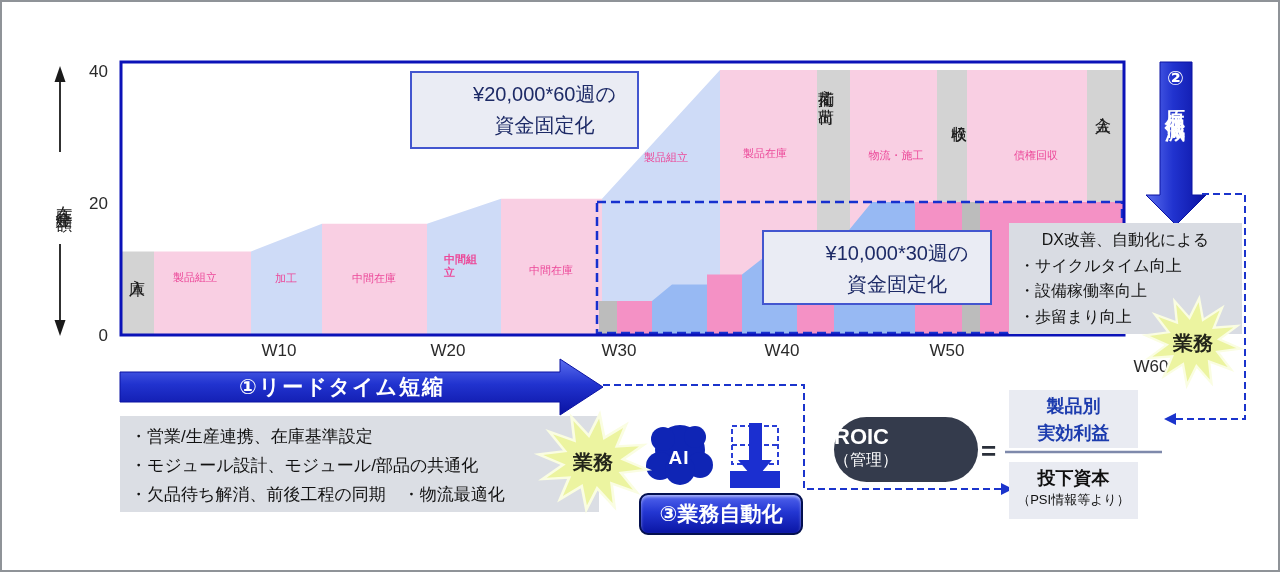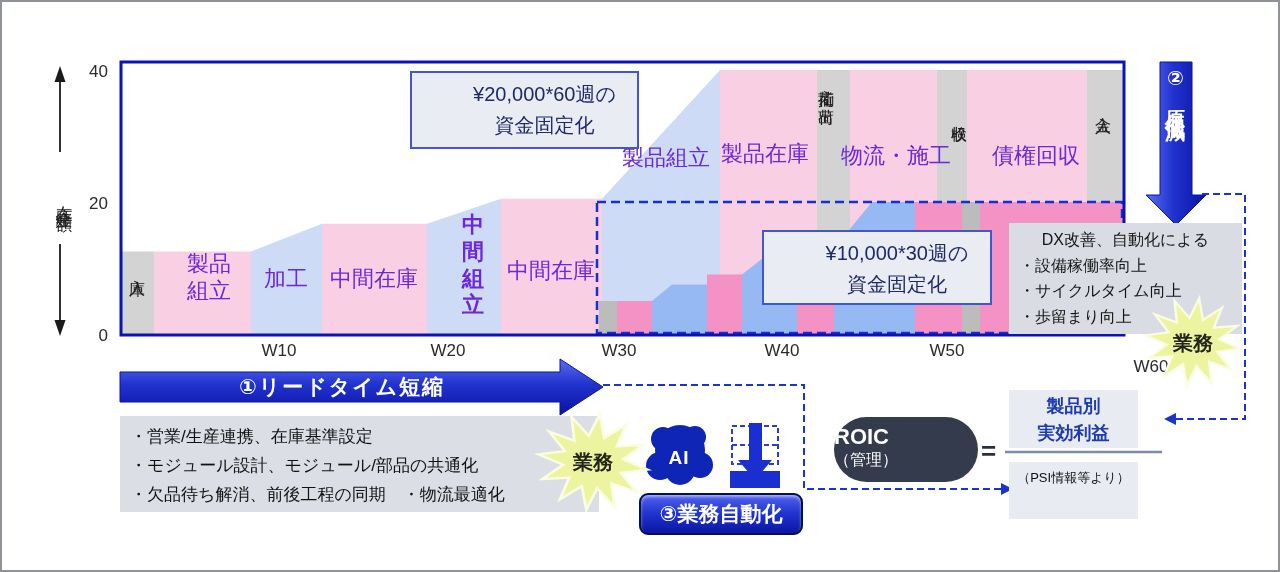--- a/index.html
+++ b/index.html
@@ -5,22 +5,22 @@
   html,body{margin:0;padding:0;background:#fff;}
   #canvas{
     position:relative;width:1280px;height:572px;background:#ffffff;
     font-family:"Liberation Sans","DejaVu Sans",sans-serif;overflow:hidden;
     box-sizing:border-box;border:2px solid #8f9398;
   }
   svg.layer{position:absolute;left:0;top:0;}
   #base-svg{z-index:1;}
   #top-svg{z-index:40;pointer-events:none;}
 
-  .lbl{position:absolute;z-index:10;font-size:22px;color:#6d28d9;white-space:nowrap;
-       transform:translate(-50%,-50%);text-align:right;line-height:1.22;}
+  .lbl{position:absolute;z-index:10;font-size:11px;color:#ec4899;white-space:nowrap;
+       transform:translate(-50%,-50%);text-align:left;line-height:1.22;}
   .lbl.wrap{white-space:normal;}
   .vlbl{position:absolute;z-index:10;writing-mode:vertical-rl;text-orientation:upright;
         font-size:16px;color:#1b1b1b;transform:translateX(-50%);line-height:1;}
   .xtick{position:absolute;z-index:10;top:339px;font-size:17px;color:#2a2a2a;transform:translateX(-50%);}
   .ytick{position:absolute;z-index:10;left:68px;width:38px;text-align:right;font-size:17px;color:#2a2a2a;}
   .axis-label{position:absolute;z-index:10;left:62px;top:196px;transform:translate(-50%,-50%);
         writing-mode:vertical-rl;text-orientation:upright;font-size:17px;color:#1b1b1b;letter-spacing:3px;}
 
   .notebox{position:absolute;z-index:10;background:#eaecf4;border:2px solid #4356cf;
         color:#1d2a66;text-align:center;box-sizing:border-box;padding-left:40px;}
@@ -195,22 +195,22 @@
     <div>¥20,000*60週の</div>
     <div>資金固定化</div>
   </div>
   <div class="notebox" id="box10">
     <div>¥10,000*30週の</div>
     <div>資金固定化</div>
   </div>
 
   <div id="dxbox">
     <div class="dx-title">DX改善、自動化による</div>
+    <div class="dx-bullet">・サイクルタイム向上</div>
     <div class="dx-bullet">・設備稼働率向上</div>
-    <div class="dx-bullet">・サイクルタイム向上</div>
     <div class="dx-bullet">・歩留まり向上</div>
   </div>
 
   <div id="measures">
     <div>・営業/生産連携、在庫基準設定</div>
     <div>・モジュール設計、モジュール/部品の共通化</div>
     <div>・欠品待ち解消、前後工程の同期　・物流最適化</div>
   </div>
 
   <div class="arrow-text" id="leadtime-text">①リードタイム短縮</div>
@@ -222,20 +222,21 @@
   <div id="roic-pill">
     <div class="r1">ROIC</div>
     <div class="r2">（管理）</div>
   </div>
   <div id="equals">=</div>
   <div class="ratio-box" id="num-box">
     <div>製品別</div>
     <div>実効利益</div>
   </div>
   <div class="ratio-box" id="den-box">
+    <div class="d1">投下資本</div>
     <div class="d2">（PSI情報等より）</div>
   </div>
 
   <svg id="top-svg" class="layer" width="1280" height="572" viewBox="0 0 1280 572">
     <defs>
       <polygon id="star12" points="1,0 0.531,0.142 0.866,0.5 0.389,0.389 0.5,0.866 0.142,0.531 0,1 -0.142,0.531 -0.5,0.866 -0.389,0.389 -0.866,0.5 -0.531,0.142 -1,0 -0.531,-0.142 -0.866,-0.5 -0.389,-0.389 -0.5,-0.866 -0.142,-0.531 0,-1 0.142,-0.531 0.5,-0.866 0.389,-0.389 0.866,-0.5 0.531,-0.142"></polygon>
     </defs>
     <use href="#star12" transform="translate(591,460) rotate(8) scale(55,48)" fill="#ecf4a0" stroke="#fafde2" stroke-width="0.05"></use>
     <use href="#star12" transform="translate(1191,340) rotate(8) scale(48,44)" fill="#ecf4a0" stroke="#fafde2" stroke-width="0.05"></use>
   </svg>

